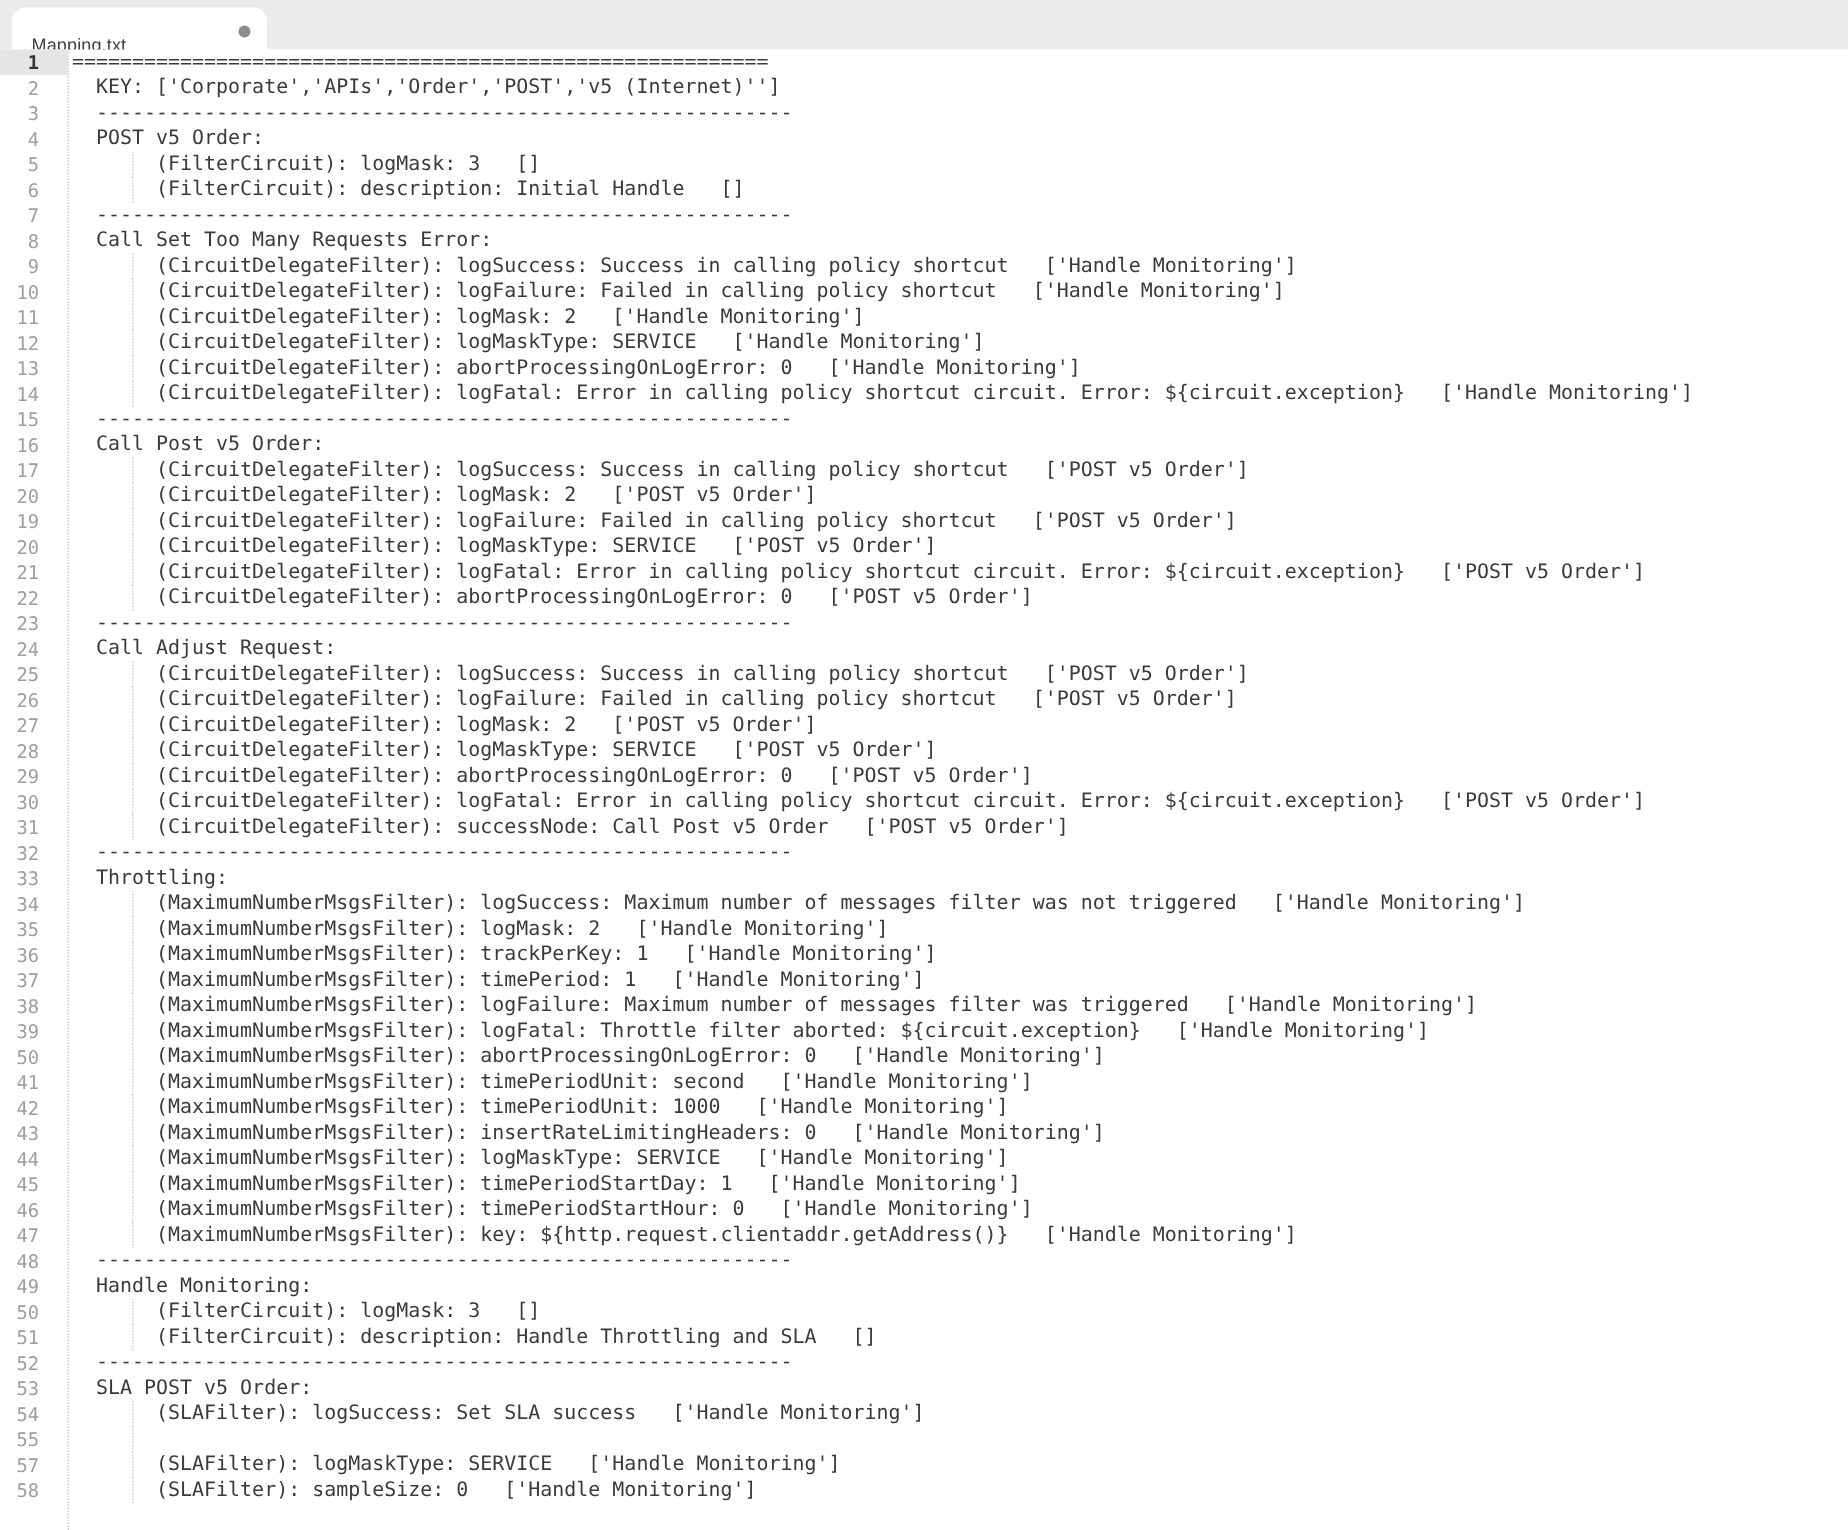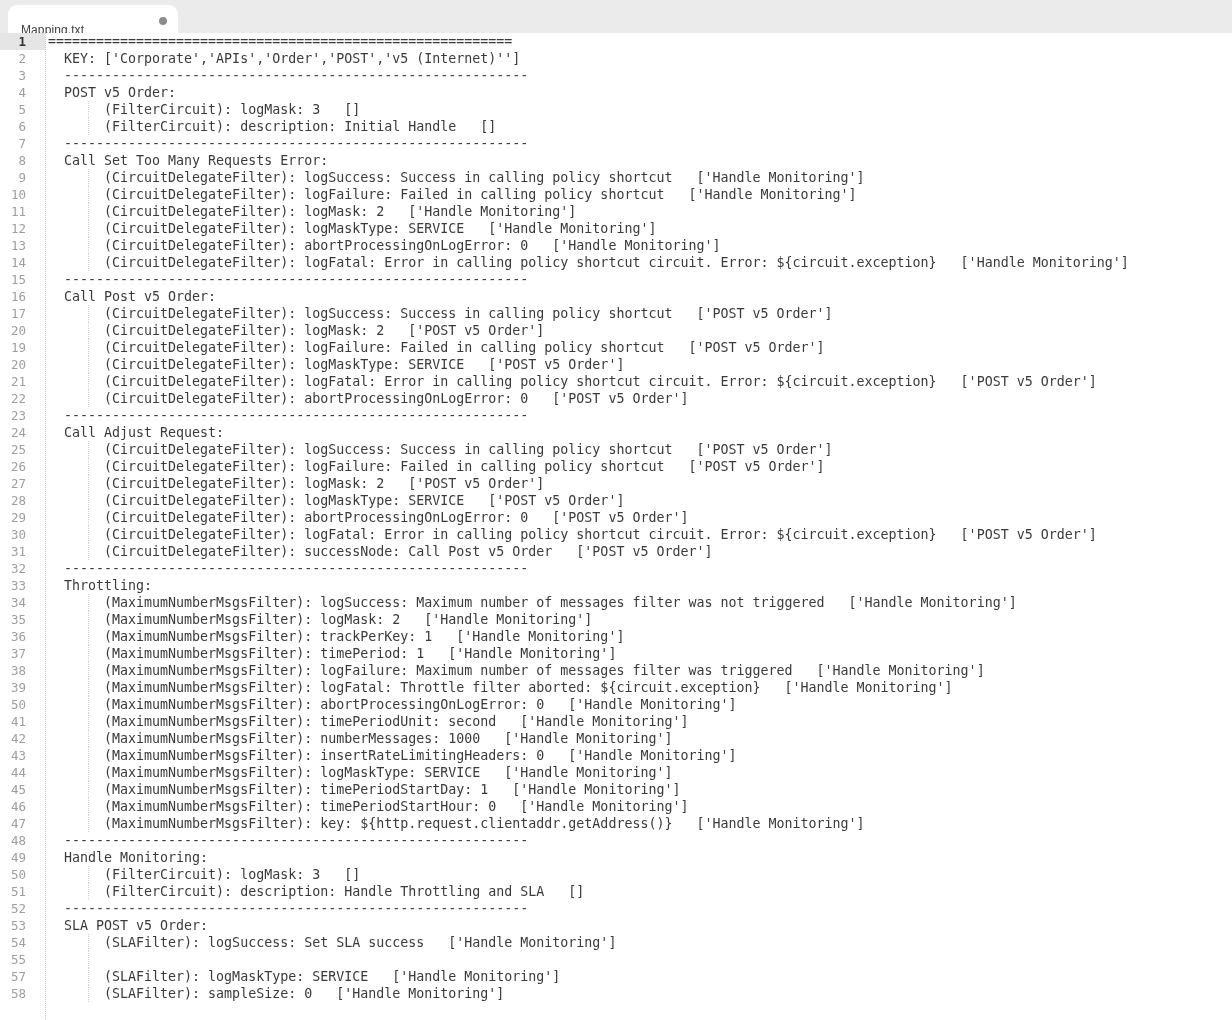--- a/index.html
+++ b/index.html
@@ -93,21 +93,21 @@
         <div class="row"><span class="ln">32</span><span class="code">  ----------------------------------------------------------</span></div>
         <div class="row"><span class="ln">33</span><span class="code">  Throttling:</span></div>
         <div class="row"><span class="ln">34</span><span class="guide"></span><span class="code">       (MaximumNumberMsgsFilter): logSuccess: Maximum number of messages filter was not triggered   ['Handle Monitoring']</span></div>
         <div class="row"><span class="ln">35</span><span class="guide"></span><span class="code">       (MaximumNumberMsgsFilter): logMask: 2   ['Handle Monitoring']</span></div>
         <div class="row"><span class="ln">36</span><span class="guide"></span><span class="code">       (MaximumNumberMsgsFilter): trackPerKey: 1   ['Handle Monitoring']</span></div>
         <div class="row"><span class="ln">37</span><span class="guide"></span><span class="code">       (MaximumNumberMsgsFilter): timePeriod: 1   ['Handle Monitoring']</span></div>
         <div class="row"><span class="ln">38</span><span class="guide"></span><span class="code">       (MaximumNumberMsgsFilter): logFailure: Maximum number of messages filter was triggered   ['Handle Monitoring']</span></div>
         <div class="row"><span class="ln">39</span><span class="guide"></span><span class="code">       (MaximumNumberMsgsFilter): logFatal: Throttle filter aborted: ${circuit.exception}   ['Handle Monitoring']</span></div>
         <div class="row"><span class="ln">50</span><span class="guide"></span><span class="code">       (MaximumNumberMsgsFilter): abortProcessingOnLogError: 0   ['Handle Monitoring']</span></div>
         <div class="row"><span class="ln">41</span><span class="guide"></span><span class="code">       (MaximumNumberMsgsFilter): timePeriodUnit: second   ['Handle Monitoring']</span></div>
-        <div class="row"><span class="ln">42</span><span class="guide"></span><span class="code">       (MaximumNumberMsgsFilter): numberMessages: 1000   ['Handle Monitoring']</span></div>
+        <div class="row"><span class="ln">42</span><span class="guide"></span><span class="code">       (MaximumNumberMsgsFilter): timePeriodUnit: 1000   ['Handle Monitoring']</span></div>
         <div class="row"><span class="ln">43</span><span class="guide"></span><span class="code">       (MaximumNumberMsgsFilter): insertRateLimitingHeaders: 0   ['Handle Monitoring']</span></div>
         <div class="row"><span class="ln">44</span><span class="guide"></span><span class="code">       (MaximumNumberMsgsFilter): logMaskType: SERVICE   ['Handle Monitoring']</span></div>
         <div class="row"><span class="ln">45</span><span class="guide"></span><span class="code">       (MaximumNumberMsgsFilter): timePeriodStartDay: 1   ['Handle Monitoring']</span></div>
         <div class="row"><span class="ln">46</span><span class="guide"></span><span class="code">       (MaximumNumberMsgsFilter): timePeriodStartHour: 0   ['Handle Monitoring']</span></div>
         <div class="row"><span class="ln">47</span><span class="guide"></span><span class="code">       (MaximumNumberMsgsFilter): key: ${http.request.clientaddr.getAddress()}   ['Handle Monitoring']</span></div>
         <div class="row"><span class="ln">48</span><span class="code">  ----------------------------------------------------------</span></div>
         <div class="row"><span class="ln">49</span><span class="code">  Handle Monitoring:</span></div>
         <div class="row"><span class="ln">50</span><span class="guide"></span><span class="code">       (FilterCircuit): logMask: 3   []</span></div>
         <div class="row"><span class="ln">51</span><span class="guide"></span><span class="code">       (FilterCircuit): description: Handle Throttling and SLA   []</span></div>
         <div class="row"><span class="ln">52</span><span class="code">  ----------------------------------------------------------</span></div>

